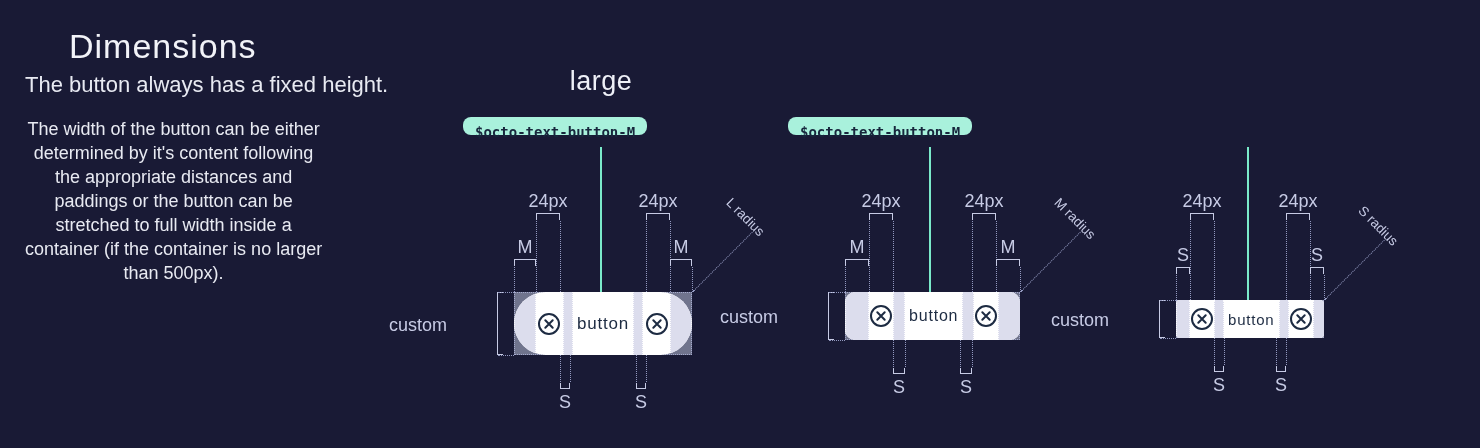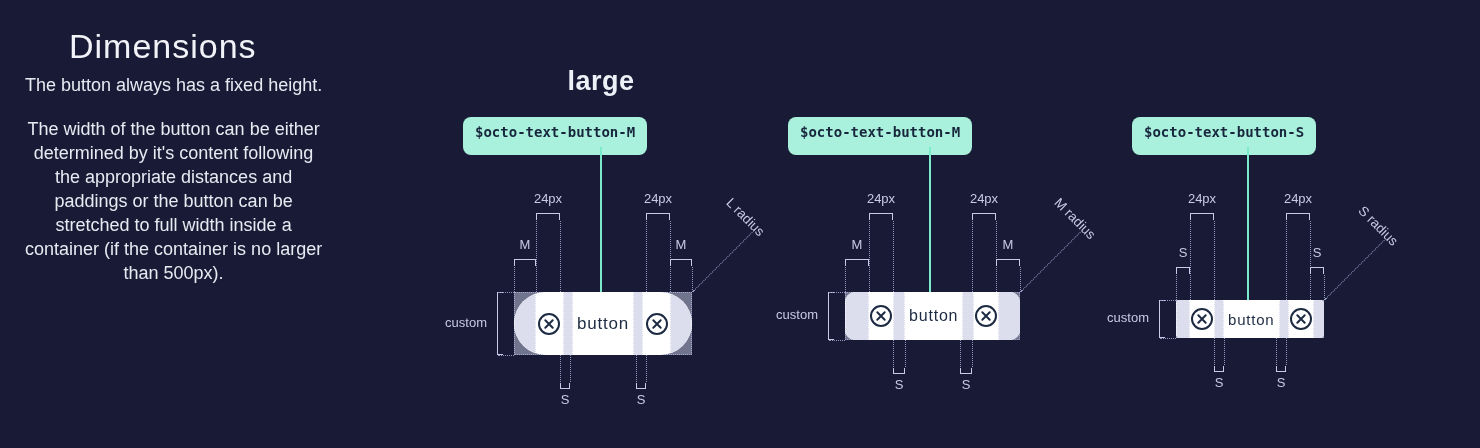--- a/index.html
+++ b/index.html
@@ -4,42 +4,42 @@
 <style>
   * { margin:0; padding:0; box-sizing:border-box; }
   html,body { width:1480px; height:448px; overflow:hidden; }
   body { background:#191a35; font-family:"Liberation Sans", sans-serif; position:relative; }
   #stage { position:absolute; left:0; top:0; width:1480px; height:448px; }
 
   
   .intro { position:absolute; left:25px; top:0; width:380px; color:#e8eaf2; }
   .intro h1 { position:absolute; left:16px; top:27px; font-size:34px; font-weight:400;
               letter-spacing:1px; color:#f2f3f8; white-space:nowrap;margin-left:28px; }
-  .intro .p1 { position:absolute; left:0; top:73px; font-size:18px; line-height:24px; white-space:pre-line; }
+  .intro .p1 { position:absolute; left:0; top:73px; font-size:22px; line-height:24px; white-space:pre-line; }
   .intro .p2 { position:absolute; left:0; top:117px; font-size:18px; line-height:24px; white-space:pre-line;text-align:center; }
 
   
   .diagram { position:absolute; inset:0; }
   .d0{--cx:601px;--title-dx:0px;--badge-dx:-138px;--btn-l:514px;--btn-t:292px;--btn-w:178px;--btn-h:63px;--r:32px;--pad:22px;--gap:10px;--label-fs:17px;}
   .d1{--cx:930px;--title-dx:13px;--badge-dx:-142px;--btn-l:845px;--btn-t:292px;--btn-w:175px;--btn-h:48px;--r:10px;--pad:24px;--gap:12px;--label-fs:16px;}
   .d2{--cx:1248px;--title-dx:8px;--badge-dx:-116px;--btn-l:1176px;--btn-t:300px;--btn-w:148px;--btn-h:38px;--r:4px;--pad:14px;--gap:10px;--label-fs:15px;}
 
   .size-title { position:absolute; left:calc(var(--cx) + var(--title-dx) - 110px); width:220px; top:66px;
-                text-align:center; font-size:27px; font-weight:700; letter-spacing:.5px; color:#eef0f7; }
-
-  .token-badge { position:absolute; left:calc(var(--cx) + var(--badge-dx)); top:117px; height:38px;
+                text-align:center; font-size:27px; font-weight:400; letter-spacing:.5px; color:#eef0f7; }
+
+  .token-badge { position:absolute; left:calc(var(--cx) + var(--badge-dx)); top:117px; height:18px;
                  line-height:30px; padding:0 12px; border-radius:8px; background:#a9f1dc;
                  font-family:"DejaVu Sans Mono", monospace; font-weight:bold; font-size:14px;
                  color:#17263c; white-space:nowrap; }
   .lead-line { position:absolute; left:calc(var(--cx) - 1px); top:147px; width:2px;
                height:calc(var(--btn-t) + (var(--btn-h) / 2) - 147px); background:#7aeaca; }
   .lead-dot  { position:absolute; left:calc(var(--cx) - 4px); top:calc(var(--btn-t) + (var(--btn-h) / 2) - 4px);
                width:8px; height:8px; border:1.5px solid #7aeaca; border-radius:50%; }
 
-  .lbl { position:absolute; font-size:13px; color:#c7cbe5; white-space:nowrap; }
+  .lbl { position:absolute; font-size:18px; color:#c7cbe5; white-space:nowrap; }
 
   .vdot { position:absolute; width:0; border-left:1px dotted #9298bf; }
   .hdot { position:absolute; height:0; border-top:1px dotted #9298bf; }
   .bkt  { position:absolute; border:1px solid #c7cbe5; }
   .bkt.down { height:7px; border-bottom:none; }
   .bkt.up   { height:6px; border-top:none; }
   .bkt.cust { width:6px; border-right:none; }
 
   
   .icon-lbl.l { left:calc(var(--btn-l) + var(--pad) + 12px); top:191px; transform:translateX(-50%); }
@@ -53,21 +53,21 @@
 
   
   .pad-lbl.l { left:calc(var(--btn-l) + (var(--pad) / 2)); top:calc(var(--btn-t) - 55px); transform:translateX(-50%); }
   .pad-lbl.r { left:calc(var(--btn-l) + var(--btn-w) - (var(--pad) / 2)); top:calc(var(--btn-t) - 55px); transform:translateX(-50%); }
   .pad-bkt.l { left:var(--btn-l); width:var(--pad); top:calc(var(--btn-t) - 33px); }
   .pad-bkt.r { left:calc(var(--btn-l) + var(--btn-w) - var(--pad)); width:var(--pad); top:calc(var(--btn-t) - 33px); }
   .vd-outer.l { left:var(--btn-l); top:calc(var(--btn-t) - 25px); height:25px; }
   .vd-outer.r { left:calc(var(--btn-l) + var(--btn-w)); top:calc(var(--btn-t) - 25px); height:25px; }
 
   
-  .custom-lbl { left:calc(var(--btn-l) - 125px); width:98px; text-align:right;
+  .custom-lbl { left:calc(var(--btn-l) - 125px); width:98px; text-align:left;
                 top:calc(var(--btn-t) + (var(--btn-h) / 2) - 9px); }
   .custom-bkt { left:calc(var(--btn-l) - 17px); top:var(--btn-t); height:var(--btn-h); }
   .conn-top { left:calc(var(--btn-l) - 16px); width:16px; top:var(--btn-t); }
   .conn-bot { left:calc(var(--btn-l) - 16px); width:16px; top:calc(var(--btn-t) + var(--btn-h)); }
 
   
   .vd-gap-a.l { left:calc(var(--btn-l) + var(--pad) + 24px); top:calc(var(--btn-t) + var(--btn-h)); height:27px; }
   .vd-gap-b.l { left:calc(var(--btn-l) + var(--pad) + 24px + var(--gap)); top:calc(var(--btn-t) + var(--btn-h)); height:27px; }
   .vd-gap-a.r { left:calc(var(--btn-l) + var(--btn-w) - var(--pad) - 24px - var(--gap)); top:calc(var(--btn-t) + var(--btn-h)); height:27px; }
   .vd-gap-b.r { left:calc(var(--btn-l) + var(--btn-w) - var(--pad) - 24px); top:calc(var(--btn-t) + var(--btn-h)); height:27px; }
@@ -231,21 +231,20 @@
     <div class="bkt up gap-bkt l"></div>
     <div class="bkt up gap-bkt r"></div>
     <div class="lbl gap-lbl l">S</div>
     <div class="lbl gap-lbl r">S</div>
 
     <div class="hdot radius-line"></div>
     <div class="lbl radius-lbl">M radius</div>
   </section>
 
   <section class="diagram d2">
-    <div class="token-badge"><span>$octo-text-button-S</span></div>
     <div class="lead-line"></div>
     <div class="lead-dot"></div>
 
     <div class="lbl icon-lbl l">24px</div>
     <div class="lbl icon-lbl r">24px</div>
     <div class="bkt down icon-bkt l"></div>
     <div class="bkt down icon-bkt r"></div>
     <div class="vdot vd-icon-a l"></div>
     <div class="vdot vd-icon-b l"></div>
     <div class="vdot vd-icon-a r"></div>

